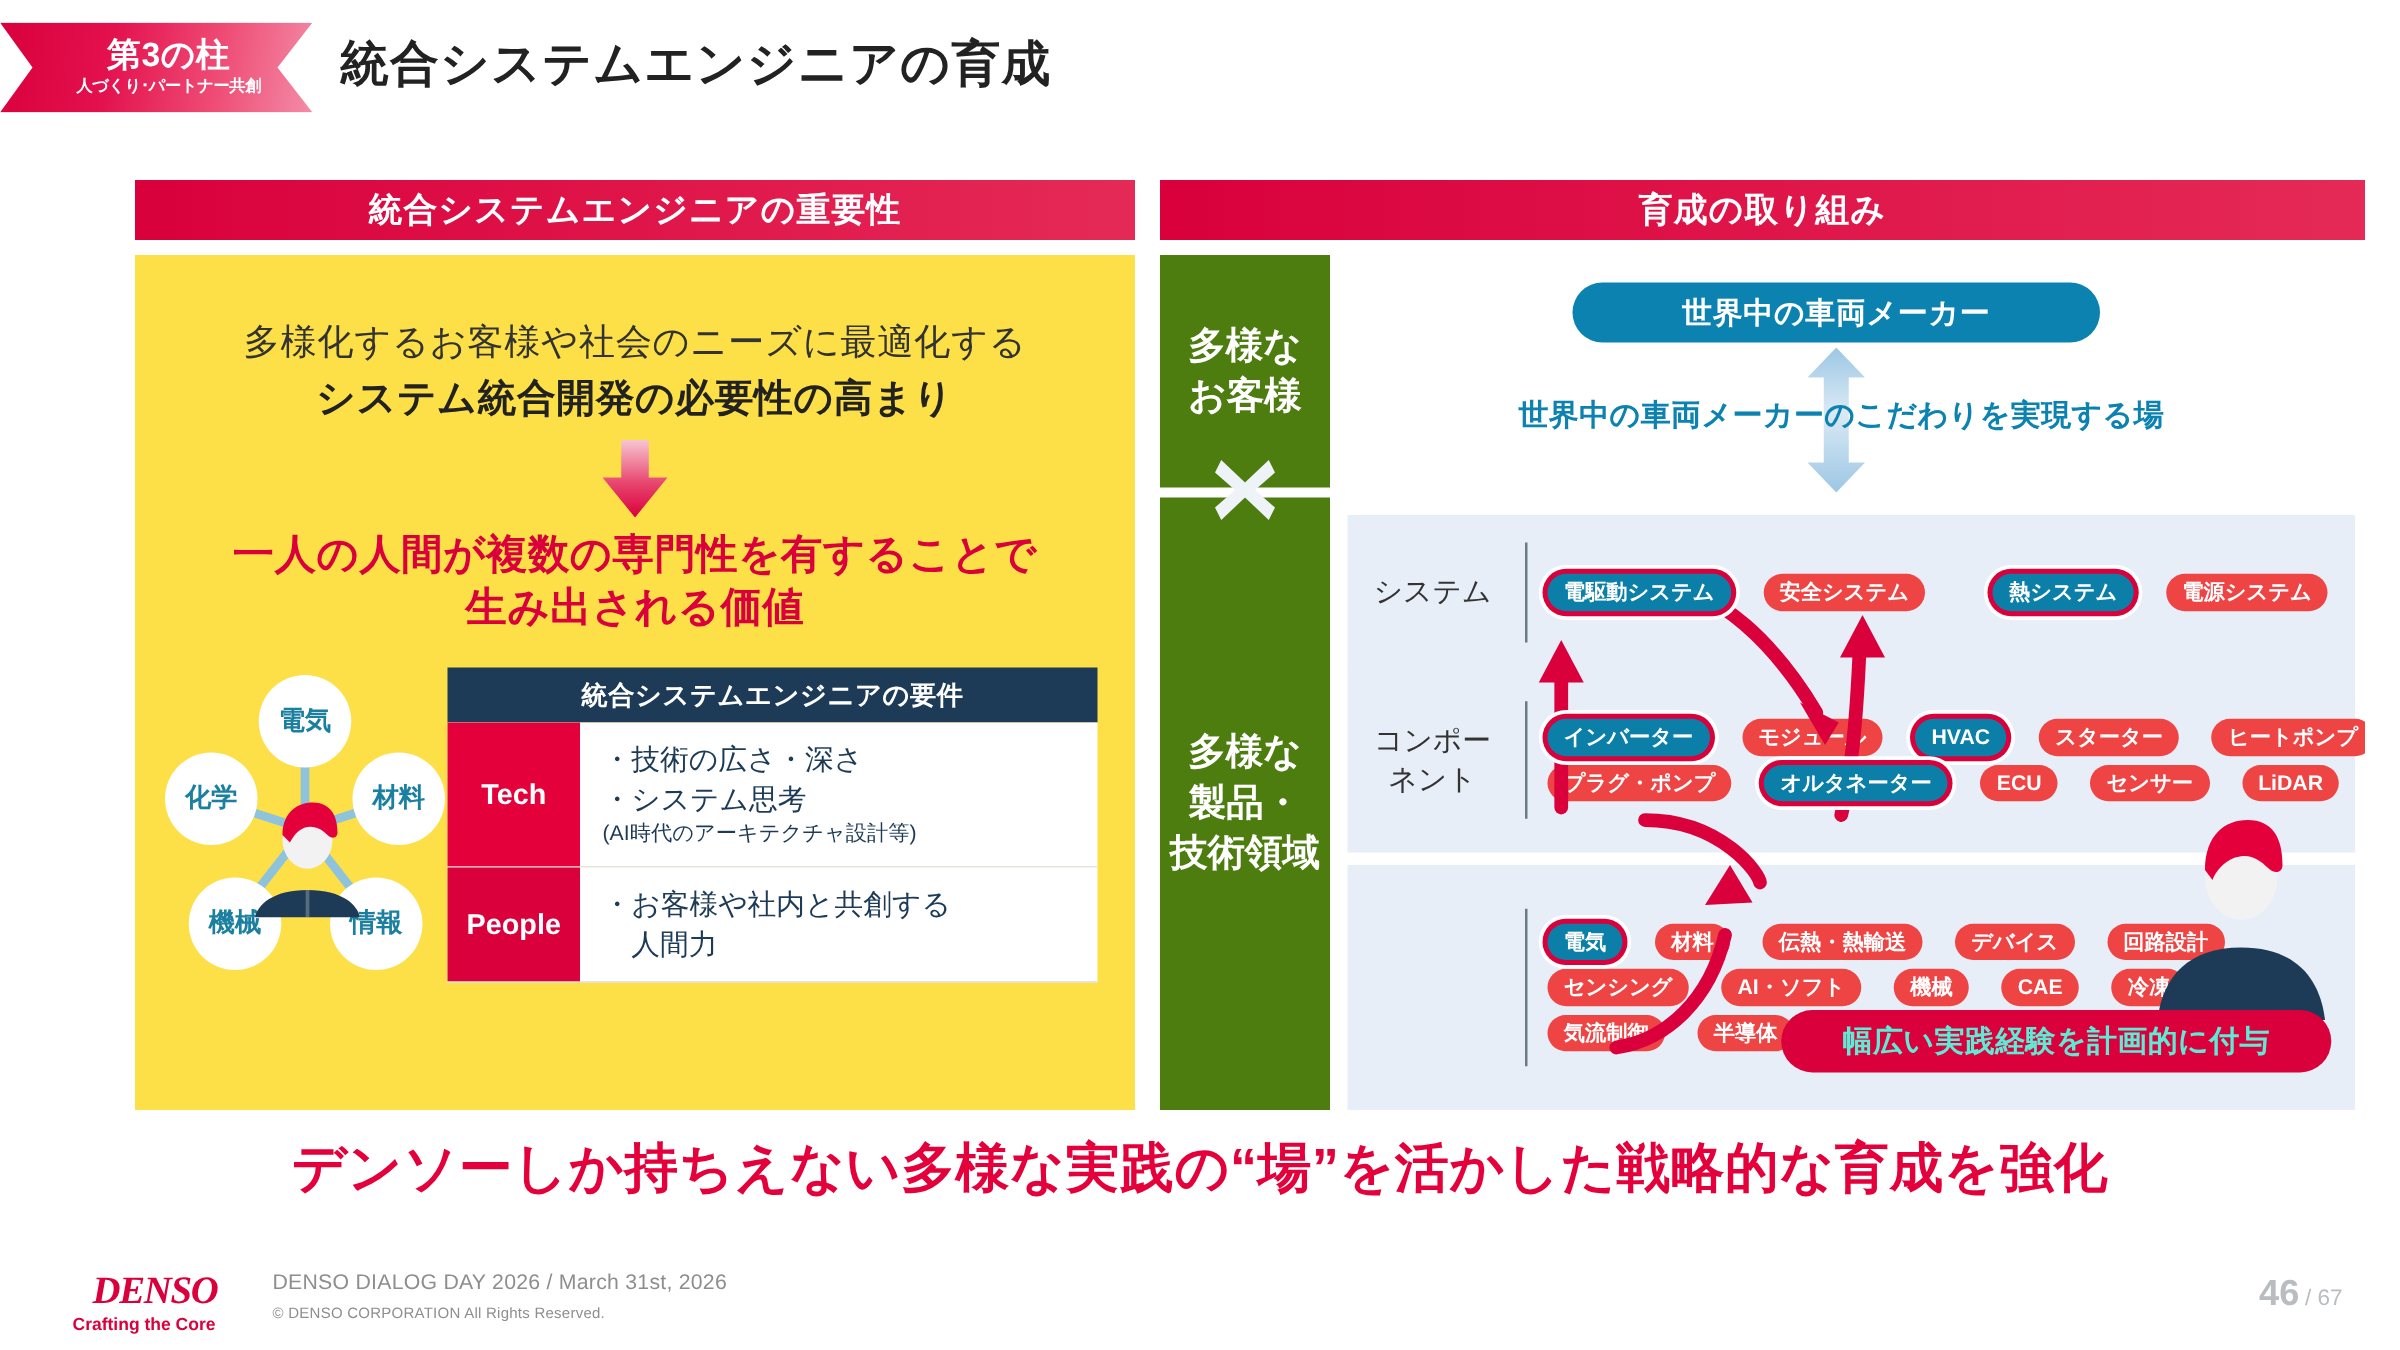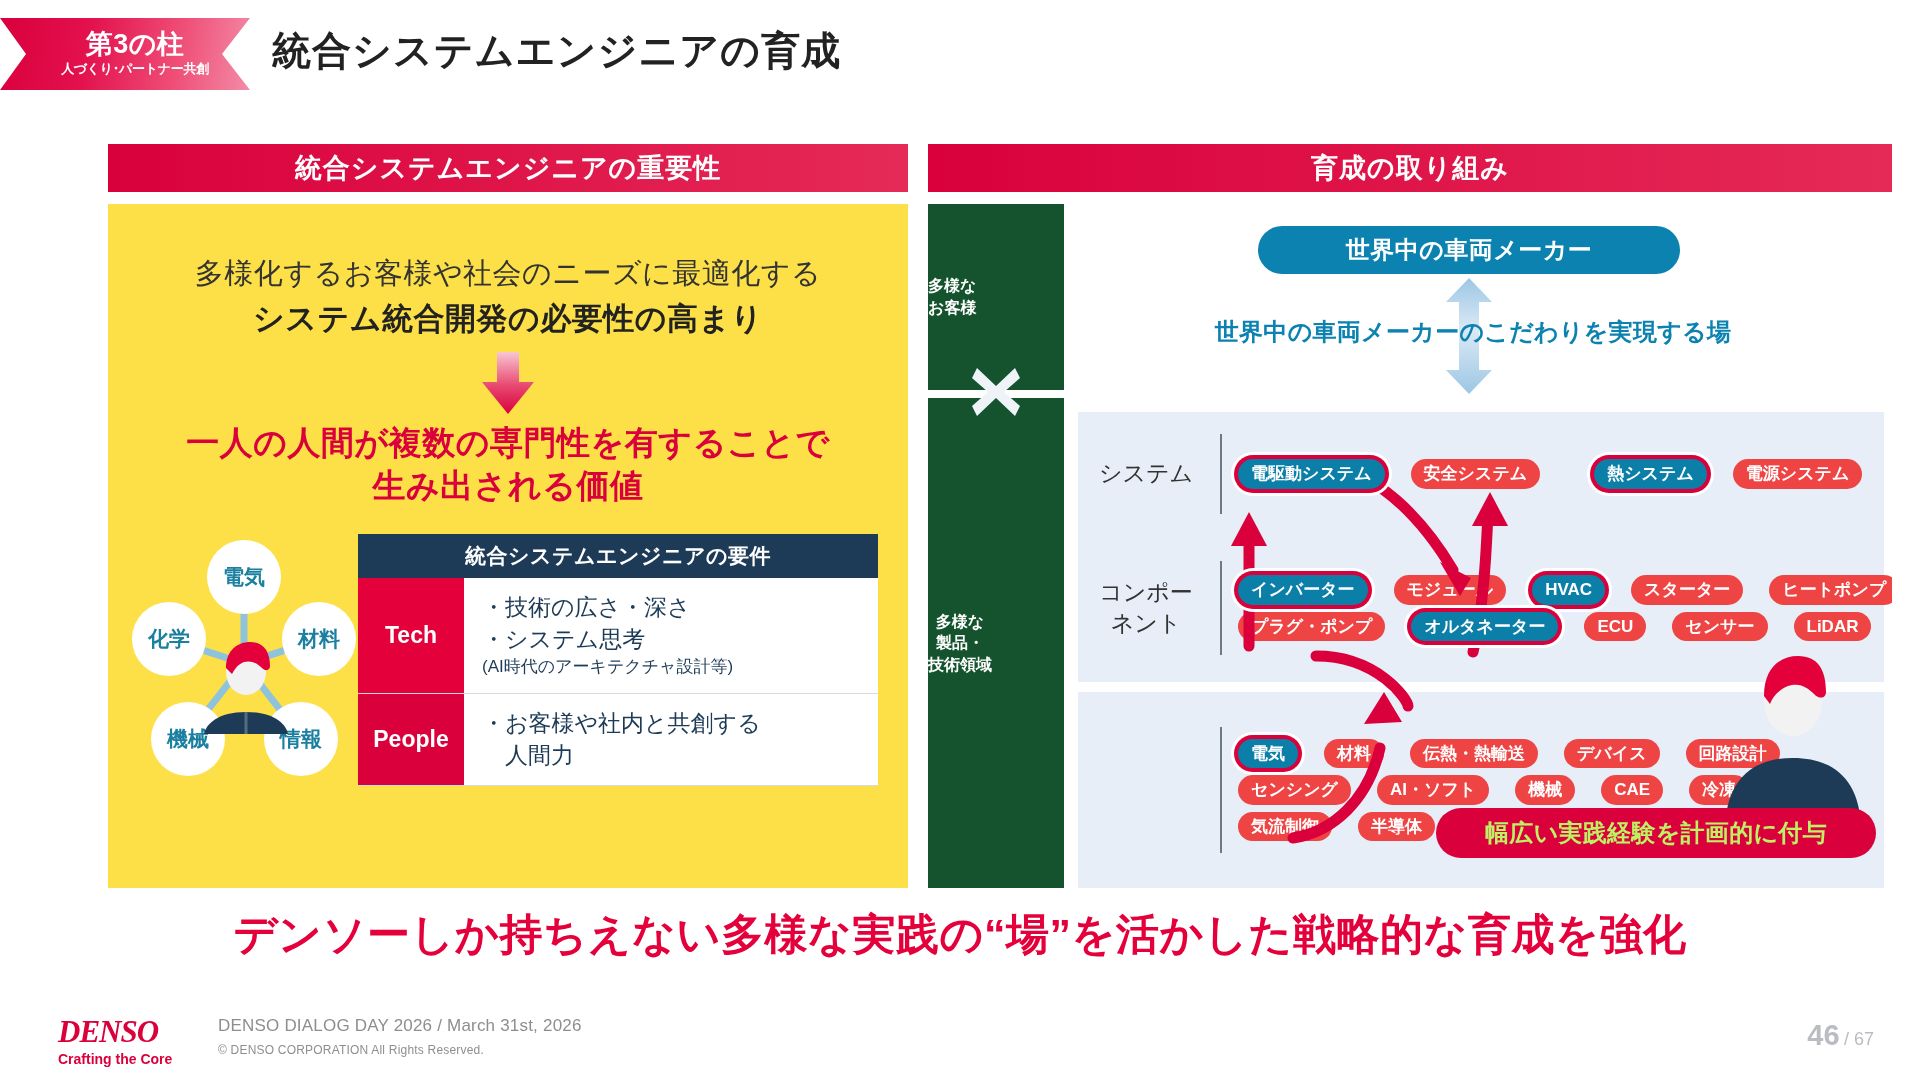--- a/index.html
+++ b/index.html
@@ -83,23 +83,23 @@
     color: #fff; font-size: 23px; font-weight: bold;
   }
   .req-tag.tech   { background: #e4003a; }
   .req-tag.people { background: #d9003c; }
   .req-body { flex: 1; padding: 14px 16px 14px 18px; color: #1d3b56; font-size: 23px; line-height: 1.38; }
   .req-note { font-size: 17px; color: #1d3b56; }
 
   
   #rail { position: absolute; left: 0; top: 0; width: 136px; height: 684px; }
   .rail-box {
-    position: absolute; left: 0; width: 136px; background: #14532d; color: #fff;
-    display: flex; flex-direction: column; align-items: flex-start; justify-content: center;
-    font-size: 16px; font-weight: bold; line-height: 1.35; text-align: center;
+    position: absolute; left: 0; width: 136px; background: #4d7c0f; color: #fff;
+    display: flex; flex-direction: column; align-items: center; justify-content: center;
+    font-size: 30px; font-weight: bold; line-height: 1.35; text-align: center;
   }
   #rail-top { top: 0; height: 186px; }
   #rail-bot { top: 194px; height: 490px; }
   #rail-x { position: absolute; left: 40px; top: 160px; width: 56px; height: 56px; z-index: 5; }
 
   #maker-pill {
     position: absolute; left: 330px; top: 22px; width: 422px; height: 48px;
     background: #0b82b0; border-radius: 24px; color: #fff;
     display: flex; align-items: center; justify-content: center;
     font-size: 24px; font-weight: bold; letter-spacing: .5px;
@@ -130,36 +130,36 @@
     white-space: nowrap; color: #fff; line-height: 1.25;
   }
   .chip.gray { background: #ef4444; }
   .chip.hl {
     background: #0b7fa8; box-shadow: 0 0 0 4px #d9003c, 0 0 0 7px #ffffff;
     position: relative; z-index: 4;
   }
   #flow-svg { position: absolute; left: 150px; top: 196px; width: 806px; height: 488px; z-index: 3; pointer-events: none; }
   #person2 { position: absolute; left: 790px; top: 432px; width: 150px; height: 180px; z-index: 4; }
   #callout {
-    position: absolute; left: 508px; top: 604px; width: 440px; height: 50px;
-    background: #d9003c; border-radius: 25px; color: #bef264;
+    position: absolute; left: 497px; top: 604px; width: 440px; height: 50px;
+    background: #d9003c; border-radius: 25px; color: #5eead4;
     display: flex; align-items: center; justify-content: center;
     font-size: 24px; font-weight: bold; letter-spacing: .3px; z-index: 6;
   }
 
   
   #bottom-line {
     position: absolute; left: 0; top: 906px; width: 1920px; text-align: center;
     color: #e4003a; font-size: 43px; font-weight: bold; letter-spacing: .5px;
   }
   #footer { position: absolute; left: 0; top: 1005px; width: 1920px; height: 75px; }
   #denso-logo { position: absolute; left: 58px; top: 9px; width: 160px; }
   #denso-logo .dl-main {
     font-family: "Liberation Serif", serif; font-style: italic; font-weight: bold;
-    color: #d9003c; font-size: 31px; letter-spacing: -1px;
+    color: #d9003c; font-size: 31px; letter-spacing: -1px; margin-left: 16px;
   }
   #denso-logo .dl-sub { color: #d9003c; font-size: 14px; font-weight: bold; margin-top: 1px; }
   #foot-text { position: absolute; left: 218px; top: 11px; color: #8e8e8e; }
   #foot-text .f1 { font-size: 17px; letter-spacing: .2px; }
   #foot-text .f2 { font-size: 12px; margin-top: 7px; letter-spacing: .2px; }
   #pager { position: absolute; right: 46px; top: 14px; color: #b9bcc0; }
   #pager .pg-cur { font-size: 29px; font-weight: bold; }
   #pager .pg-tot { font-size: 18px; }
 </style>
 </head>

